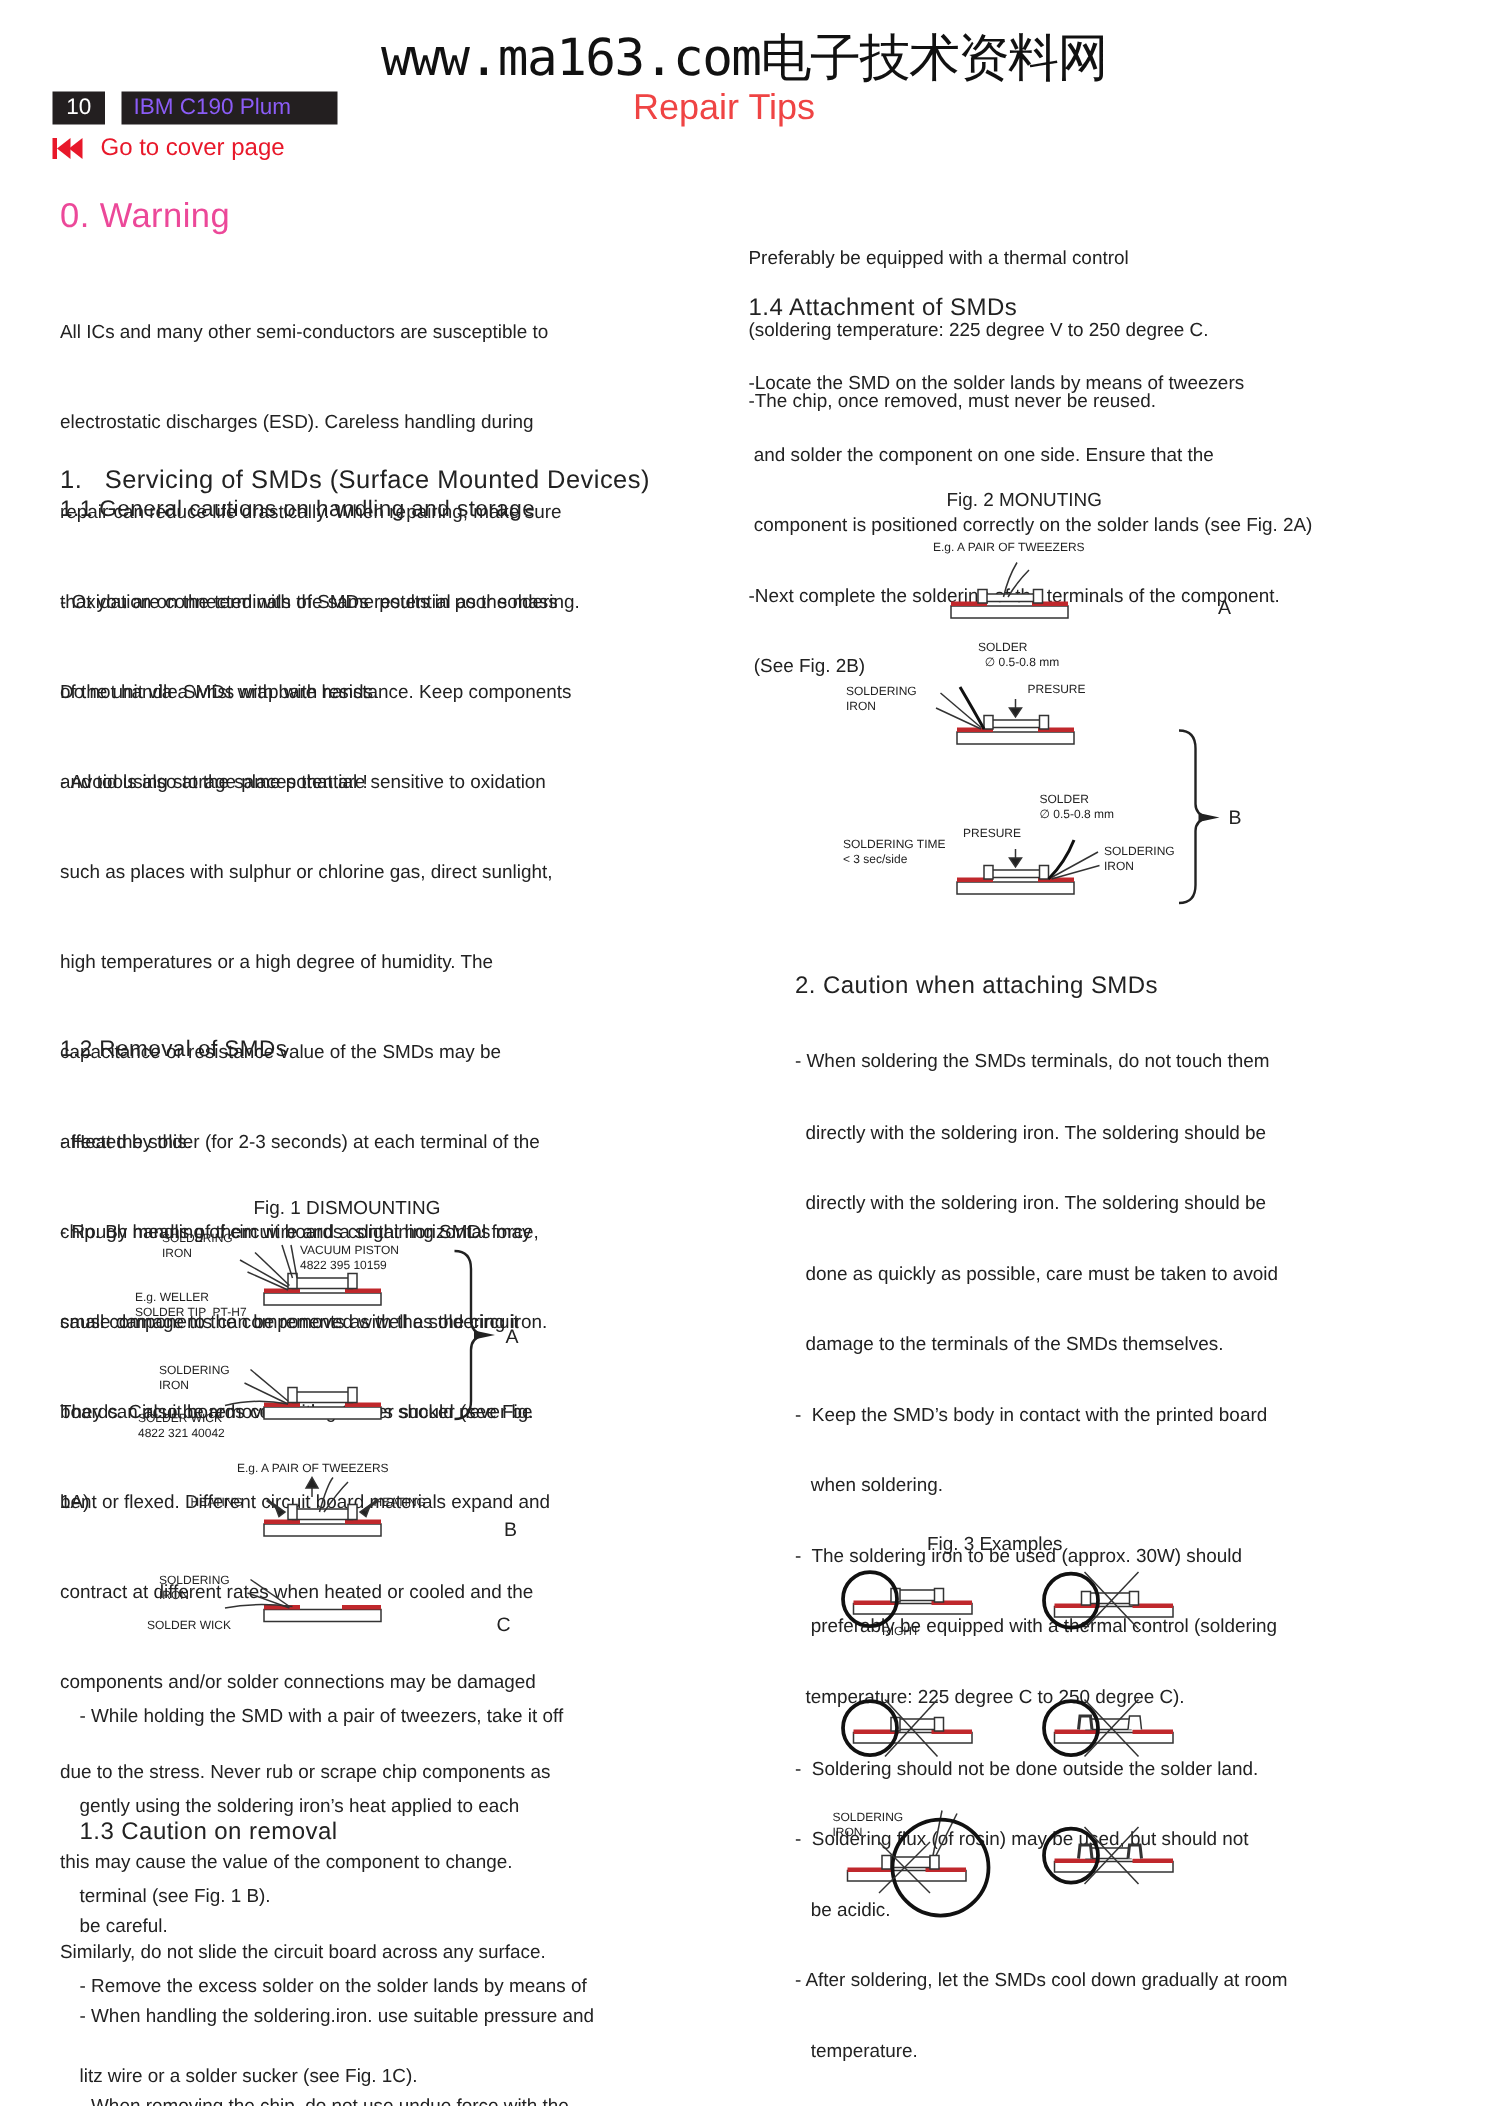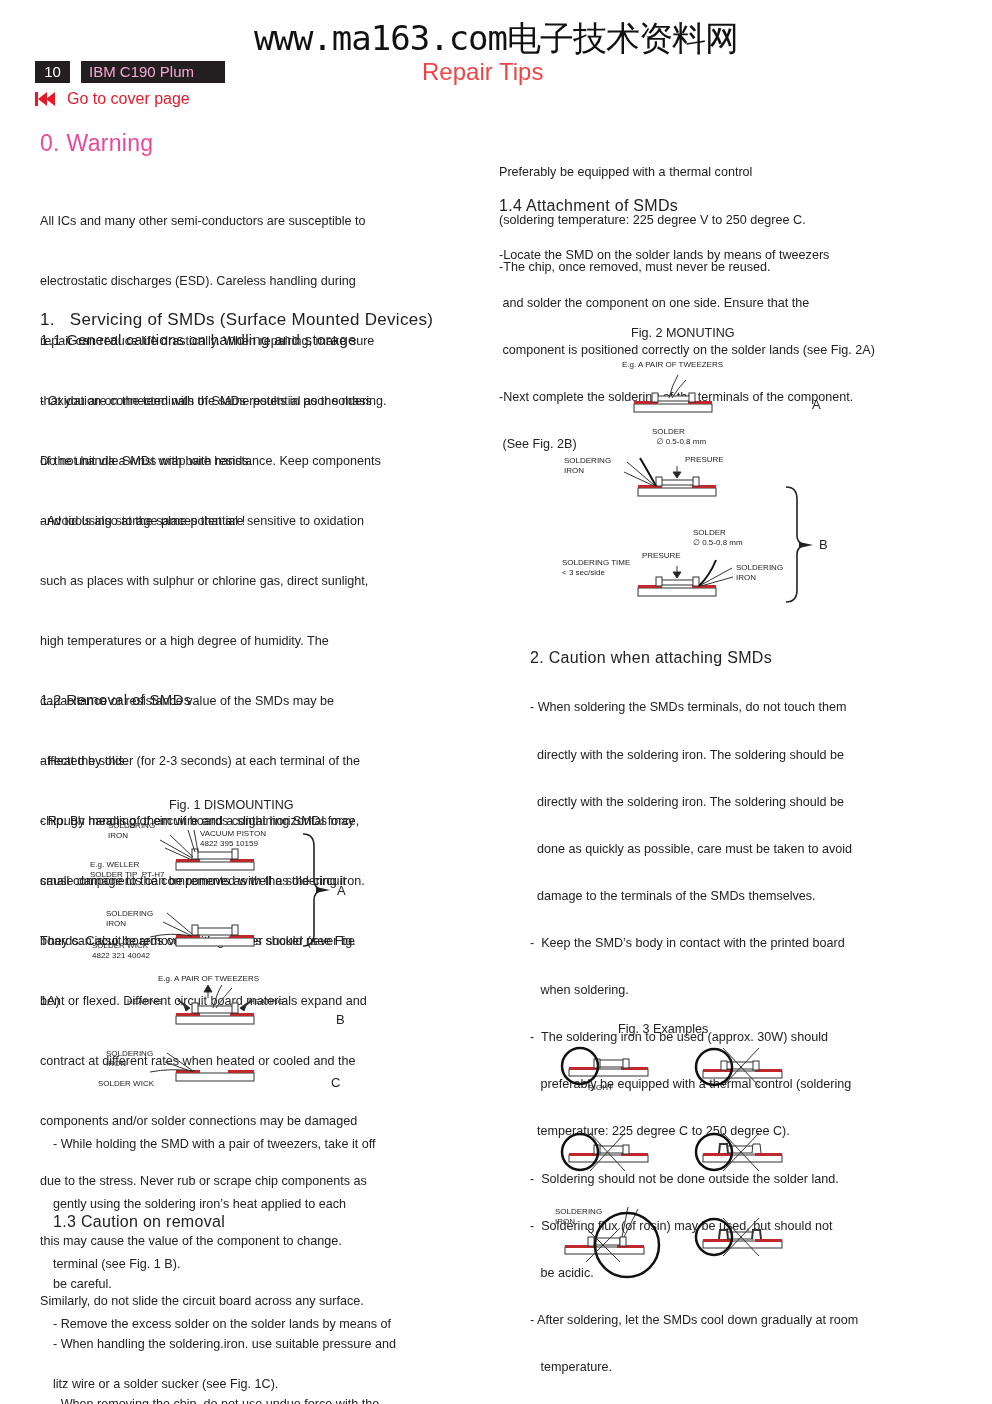--- a/index.html
+++ b/index.html
@@ -3,21 +3,21 @@
 <meta charset="utf-8">
 <style>
   html, body { margin: 0; padding: 0; background: #ffffff; }
   body { width: 992px; height: 1404px; position: relative; overflow: hidden;
          font-family: "Liberation Sans", sans-serif; color: #222; }
   .abs { position: absolute; }
   .watermark { left: 0; width: 992px; top: 2px; text-align: center; font-size: 34px;
                font-family: "DejaVu Sans Mono", monospace; color: #111; letter-spacing: -1px; margin-top: 14px; }
   .pgnum { left: 35px; top: 61px; width: 35px; height: 22px; background: #231f20; color: #fff;
            font-size: 15px; text-align: center; line-height: 22px; }
-  .model { left: 81px; top: 61px; width: 144px; height: 22px; background: #231f20; color: #f9a8d4;
+  .model { left: 81px; top: 61px; width: 144px; height: 22px; background: #231f20; color: #8b5cf6;
            font-size: 15px; line-height: 22px; padding-left: 8px; box-sizing: border-box; }
   .title { left: 422px; top: 58px; font-size: 24px; color: #ef4444; }
   .cover { left: 35px; top: 90px; font-size: 16px; color: #e8182a; display: flex; align-items: center; gap: 10px; cursor: pointer; }
   .h0 { font-size: 23px; color: #ec4899; letter-spacing: 0.3px; }
   .h1 { font-size: 17px; color: #222; letter-spacing: 0.3px; }
   .h2 { font-size: 15px; color: #222; letter-spacing: 0.3px; }
   .p20 { font-size: 12.6px; line-height: 20px; color: #222; white-space: pre; }
   .p16 { font-size: 12.6px; line-height: 15.7px; color: #222; white-space: pre; }
   .figcap { font-size: 12.6px; color: #222; }
   .lbl { font-size: 8px; line-height: 10px; color: #222; white-space: pre; }

